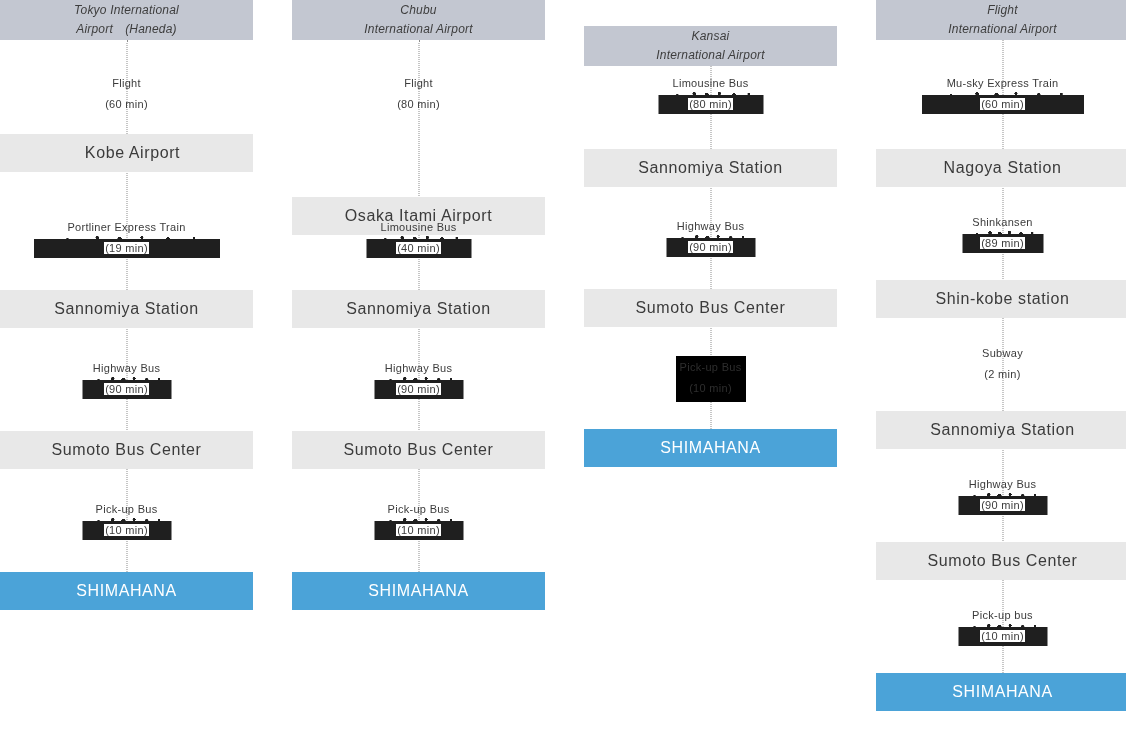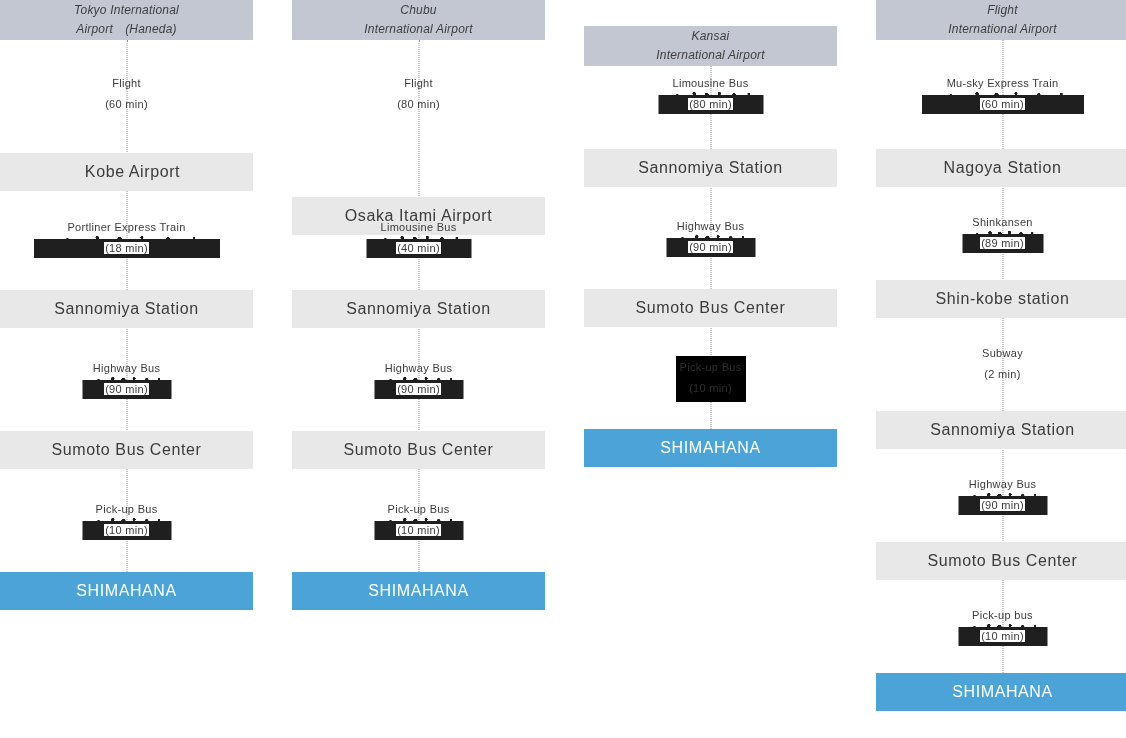--- a/index.html
+++ b/index.html
@@ -100,39 +100,39 @@
 
 <div id="board">
     <div class="col" style="left: 0px;">
       <div class="spine" style="top: 40px; height: 532px;"></div>
       <div class="node node-origin" style="top: 0px;">
         <div>
           <span class="ttl">Tokyo International</span>
           <span class="ttl">Airport　(Haneda)</span>
         </div>
       </div>
-      <div class="node node-stop" style="top: 153px; padding-left: 12px;">
+      <div class="node node-stop" style="top: 134px; padding-left: 12px;">
         <span>Kobe Airport</span>
       </div>
       <div class="node node-stop" style="top: 290px;">
         <span>Sannomiya Station</span>
       </div>
       <div class="node node-stop" style="top: 431px;">
         <span>Sumoto Bus Center</span>
       </div>
       <div class="node node-dest" style="top: 572px;">
         <span>SHIMAHANA</span>
       </div>
       <div class="leg" style="top: 73px; --bw: 56px;">
         <span class="mode">Flight</span>
         <span class="dur"><span>(60 min)</span></span>
       </div>
       <div class="leg redact" style="top: 217px; --bw: 186px;">
         <span class="mode">Portliner Express Train</span>
-        <span class="dur"><span>(18 min)</span></span>
+        <span class="dur"><span>(19 min)</span></span>
       </div>
       <div class="leg redact" style="top: 358px; --bw: 89px;">
         <span class="mode">Highway Bus</span>
         <span class="dur"><span>(90 min)</span></span>
       </div>
       <div class="leg redact" style="top: 499px; --bw: 89px;">
         <span class="mode">Pick-up Bus</span>
         <span class="dur"><span>(10 min)</span></span>
       </div>
     </div>

